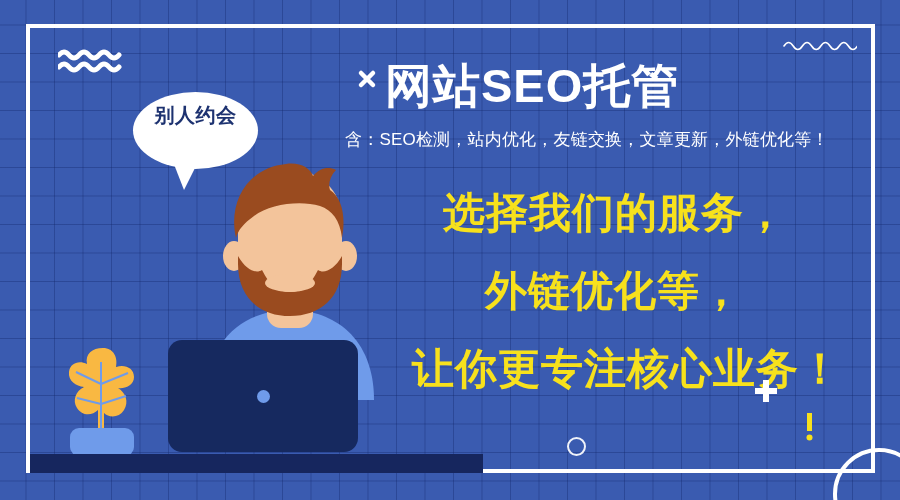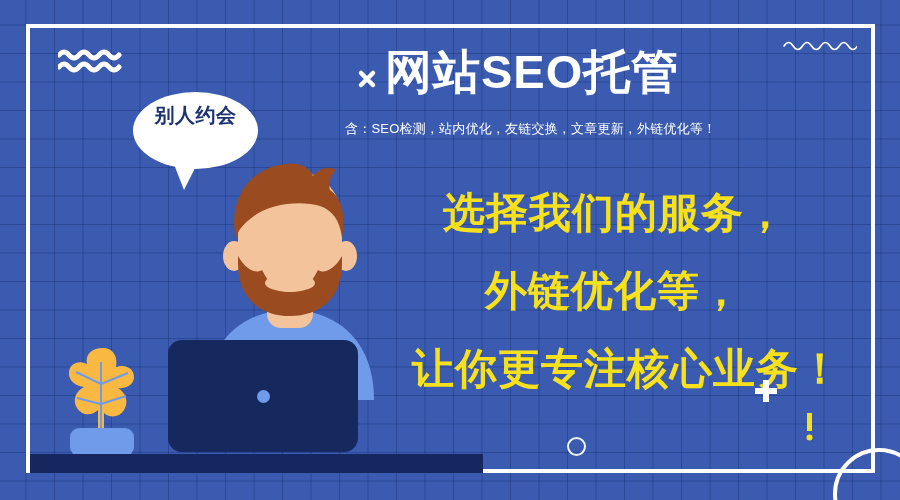--- a/index.html
+++ b/index.html
@@ -38,27 +38,27 @@
 
   
   .squiggle-thick{position:absolute;left:58px;top:48px;width:64px;height:26px;}
   .squiggle-thin{position:absolute;left:783px;top:38px;width:74px;height:14px;}
 
   
   .x-mark{
     position:absolute;left:352px;top:64px;width:30px;height:30px;
   }
   .title{
-    position:absolute;left:385px;top:46px;
+    position:absolute;left:385px;top:60px;
     color:#ffffff;font-size:47px;font-weight:700;letter-spacing:1px;
     white-space:nowrap;line-height:1.1;
   }
   .subtitle{
-    position:absolute;left:345px;top:120px;
-    color:#ffffff;font-size:13px;font-weight:400;letter-spacing:.2px;
+    position:absolute;left:345px;top:128px;
+    color:#ffffff;font-size:17px;font-weight:400;letter-spacing:.2px;
     white-space:nowrap;
   }
 
   
   .slogan{
     position:absolute;left:412px;top:192px;width:420px;
     text-align:center;
   }
   .slogan-line{
     color:#f7e11c;font-size:42px;font-weight:700;line-height:1.0;

